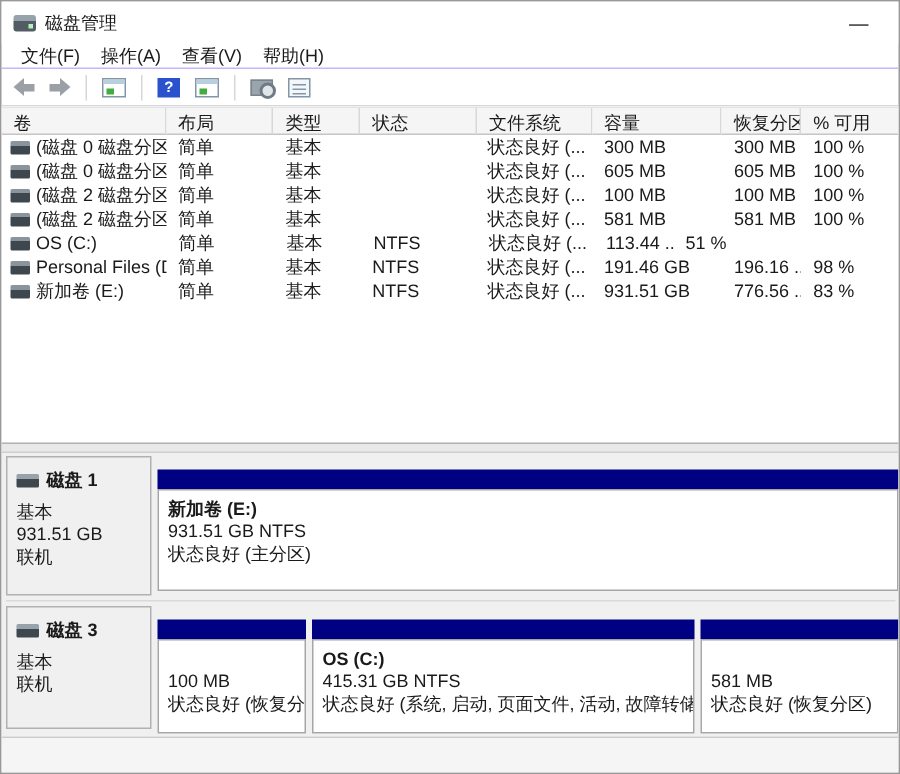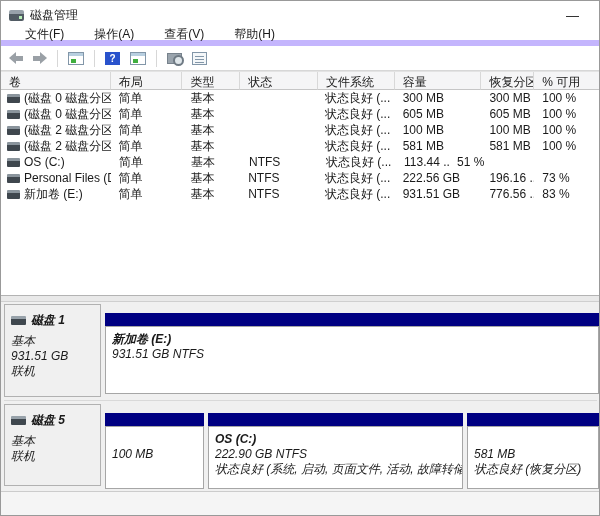--- a/index.html
+++ b/index.html
@@ -8,21 +8,21 @@
   .window { width:600px; height:516px; border:1px solid #999; background:#fff; overflow:hidden; display:flex; flex-direction:column; }
 
   
   .titlebar { height:28px; display:flex; align-items:center; padding:0 8px; background:#fff; flex:0 0 auto; }
   .title-icon { width:15px; height:11px; border-radius:2px; background:linear-gradient(#98a2aa 0 4px,#525c64 4px 100%); position:relative; margin-right:6px; flex:0 0 auto;}
   .title-icon::after { content:""; position:absolute; right:2px; bottom:2px; width:3px; height:3px; background:#b9f0b9; }
   .title-text { font-size:12px; }
   .min-btn { margin-left:auto; margin-right:12px; font-size:13px; color:#111; cursor:default; }
 
   
-  .menubar { height:17px; display:flex; align-items:center; padding-left:17px; border-bottom:6px solid #c4b5fd; flex:0 0 auto;gap:16px; }
+  .menubar { height:17px; display:flex; align-items:center; padding-left:6px; border-bottom:1px solid #c4b5fd; flex:0 0 auto; }
   .menu-item { padding:0 7px; height:100%; display:flex; align-items:center; }
 
   
   .toolbar { height:25px; display:flex; align-items:center; padding-left:6px; border-bottom:1px solid #d7d7d7; flex:0 0 auto; gap:6px; }
   .tb-sep { width:1px; height:17px; background:#d7d7d7; margin:0 2px; }
   .tb-btn { display:flex; align-items:center; height:21px; padding:0 2px; }
   .arrow { display:flex; align-items:center; }
   .arr-tail { width:7px; height:5px; background:#9aa0a6; }
   .tri-l { width:0; height:0; border-top:6px solid transparent; border-bottom:6px solid transparent; border-right:7px solid #9aa0a6; }
   .tri-r { width:0; height:0; border-top:6px solid transparent; border-bottom:6px solid transparent; border-left:7px solid #9aa0a6; }
@@ -43,21 +43,21 @@
   .vc { padding-left:8px; white-space:nowrap; overflow:hidden; height:16px; line-height:16px; }
   .c0 { width:110px; } .c1 { width:72px; } .c2 { width:58px; } .c3 { width:77px; }
   .c4 { width:78px; } .c5 { width:87px; } .c6 { width:53px; } .c7 { width:65px; border-right:none; }
   .vc.c0 { padding-left:6px; display:flex; align-items:center; }
   .vol-icon { width:13px; height:9px; border-radius:1px; background:linear-gradient(#8a949c 0 3px,#3f474e 3px 100%); margin-right:4px; flex:0 0 auto; }
 
   
   .splitter { flex:0 0 7px; background:#e9e9e9; border-top:1px solid #b3b3b3; border-bottom:1px solid #cfcfcf; }
 
   
-  .graph-pane { flex:0 0 189px; background:#f0f0f0; padding-left:3px; overflow:hidden;font-style:italic; }
+  .graph-pane { flex:0 0 189px; background:#f0f0f0; padding-left:3px; overflow:hidden; }
   .disk-row { display:flex; }
   .disk-row-1 { height:98px; padding-top:2px; }
   .disk-row-2 { height:88px; padding-top:3px; }
   .disk-sep { height:1px; background:#d9d9d9; margin-right:2px; }
   .disk-label { width:97px; flex:0 0 auto; background:#f0f0f0; border:1px solid #b1b1b1; padding:7px 5px 0 6px; margin-bottom:3px; }
   .dl-name { display:flex; align-items:center; font-weight:bold; margin-bottom:5px; }
   .disk-icon { width:15px; height:9px; border-radius:1px; background:linear-gradient(#98a2aa 0 3px,#3f474e 3px 100%); margin-right:5px; flex:0 0 auto; }
   .dl-line { line-height:15px; white-space:nowrap; overflow:hidden; }
   .partitions { flex:1; display:flex; padding-top:9px; margin-left:4px; min-width:0; }
   .part { display:flex; flex-direction:column; min-width:0; }
@@ -208,23 +208,23 @@
     </div>
     <div class="vt-row">
       <div class="vc c0">
           <span class="vol-icon"></span>
           <span>Personal Files (D:)</span>
         </div>
       <div class="vc c1">简单</div>
       <div class="vc c2">基本</div>
       <div class="vc c3">NTFS</div>
       <div class="vc c4">状态良好 (...</div>
-      <div class="vc c5">222.56 GB</div>
+      <div class="vc c5">191.46 GB</div>
       <div class="vc c6">196.16 ...</div>
-      <div class="vc c7">73 %</div>
+      <div class="vc c7">98 %</div>
     </div>
     <div class="vt-row">
       <div class="vc c0">
           <span class="vol-icon"></span>
           <span>新加卷 (E:)</span>
         </div>
       <div class="vc c1">简单</div>
       <div class="vc c2">基本</div>
       <div class="vc c3">NTFS</div>
       <div class="vc c4">状态良好 (...</div>
@@ -247,49 +247,51 @@
         <div class="dl-line">基本</div>
         <div class="dl-line">931.51 GB</div>
         <div class="dl-line">联机</div>
       </div>
       <div class="partitions">
         <div class="part grow">
           <div class="p-strip"></div>
           <div class="p-box">
             <div class="p-line t">新加卷 (E:)</div>
             <div class="p-line">931.51 GB NTFS</div>
+            <div class="p-line">状态良好 (主分区)</div>
           </div>
         </div>
       </div>
     </div>
 
     <div class="disk-sep"></div>
 
     <div class="disk-row disk-row-2 row2">
       <div class="disk-label">
         <div class="dl-name">
           <span class="disk-icon"></span>
-          <span>磁盘 5</span>
+          <span>磁盘 3</span>
         </div>
         <div class="dl-line">基本</div>
         <div class="dl-line">联机</div>
       </div>
       <div class="partitions">
         <div class="part d2p1">
           <div class="p-strip"></div>
           <div class="p-box">
             <div class="p-line t"></div>
             <div class="p-line">100 MB</div>
+            <div class="p-line">状态良好 (恢复分</div>
           </div>
         </div>
         <div class="part d2p2">
           <div class="p-strip"></div>
           <div class="p-box">
             <div class="p-line t">OS (C:)</div>
-            <div class="p-line">222.90 GB NTFS</div>
+            <div class="p-line">415.31 GB NTFS</div>
             <div class="p-line">状态良好 (系统, 启动, 页面文件, 活动, 故障转储, 主:</div>
           </div>
         </div>
         <div class="part grow">
           <div class="p-strip"></div>
           <div class="p-box">
             <div class="p-line t"></div>
             <div class="p-line">581 MB</div>
             <div class="p-line">状态良好 (恢复分区)</div>
           </div>

